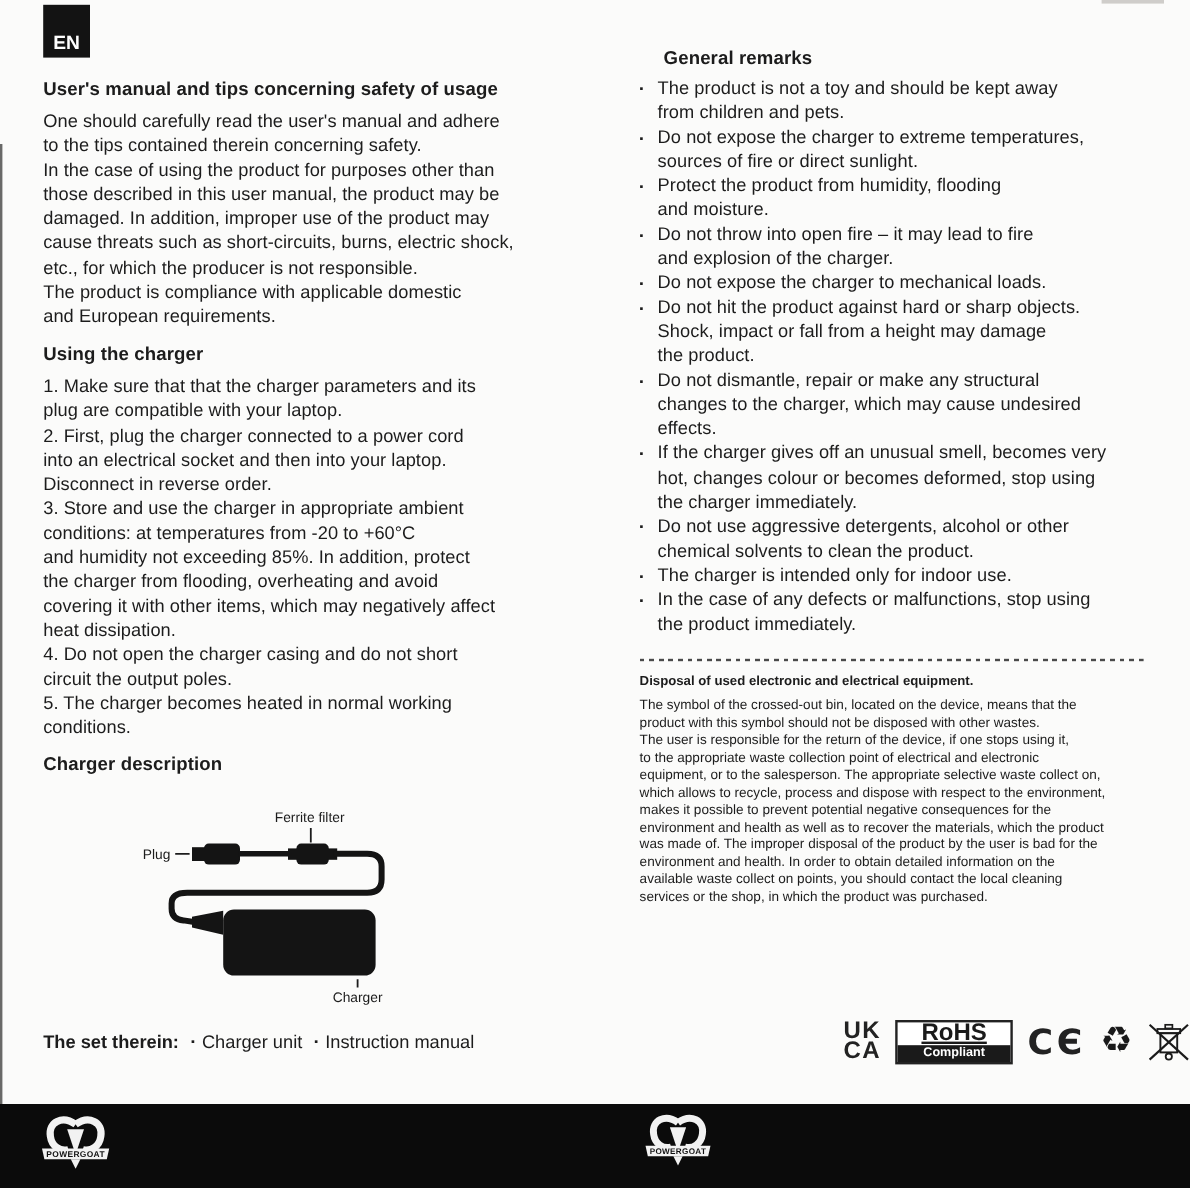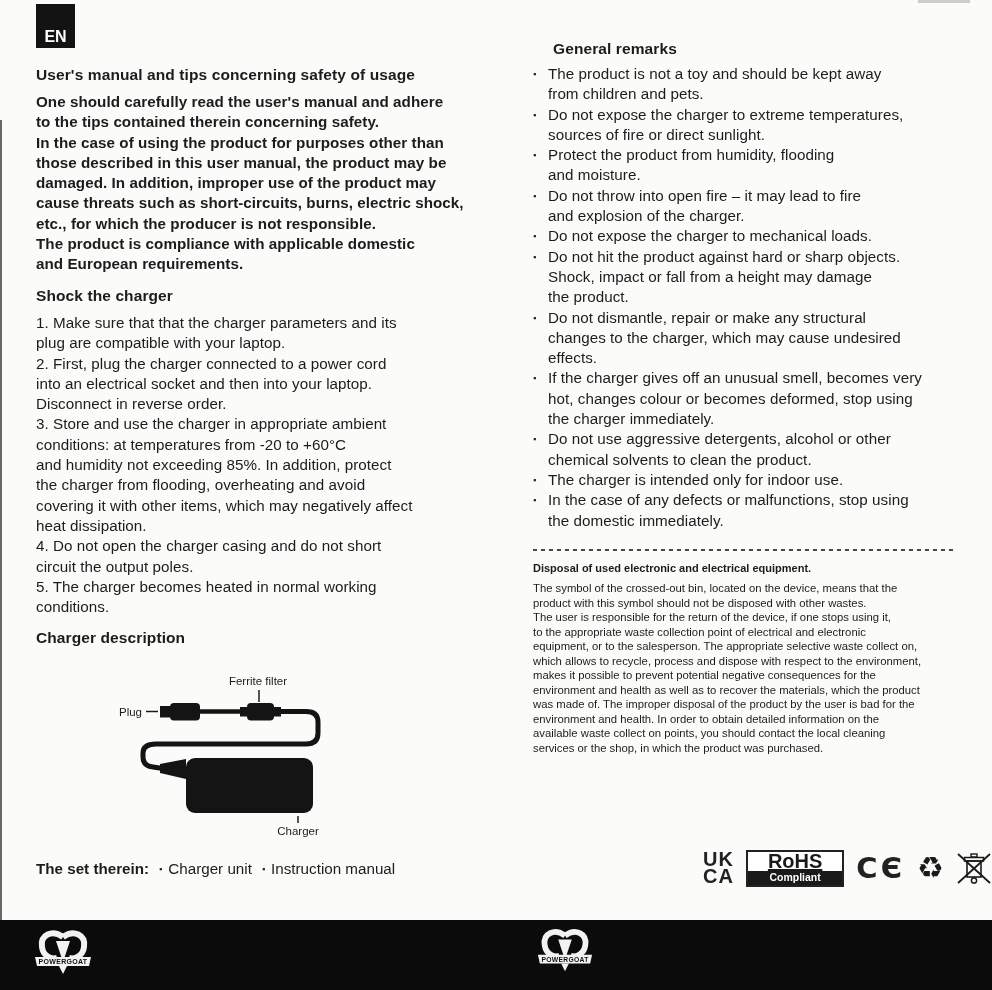--- a/index.html
+++ b/index.html
@@ -51,31 +51,31 @@
 
 <div class="page">
 
   <div class="abs scan-edge-left"></div>
   <div class="abs scan-smudge"></div>
 
   <div class="abs en-badge">EN</div>
 
   <h2 class="abs sec col-left" style="top:66px;">User's manual and tips concerning safety of usage</h2>
 
-  <div class="abs col-left body-txt pre" style="top:92px;font-weight:bold;">One should carefully read the user's manual and adhere
+  <div class="abs col-left body-txt pre" style="top:92px;">One should carefully read the user's manual and adhere
 to the tips contained therein concerning safety.
 In the case of using the product for purposes other than
 those described in this user manual, the product may be
 damaged. In addition, improper use of the product may
 cause threats such as short-circuits, burns, electric shock,
 etc., for which the producer is not responsible.
 The product is compliance with applicable domestic
 and European requirements.</div>
 
-  <h2 class="abs sec col-left" style="top:287px;">Shock the charger</h2>
+  <h2 class="abs sec col-left" style="top:287px;">Using the charger</h2>
 
   <div class="abs col-left body-txt pre" style="top:313px;">1. Make sure that that the charger parameters and its
 plug are compatible with your laptop.
 2. First, plug the charger connected to a power cord
 into an electrical socket and then into your laptop.
 Disconnect in reverse order.
 3. Store and use the charger in appropriate ambient
 conditions: at temperatures from -20 to +60°C
 and humidity not exceeding 85%. In addition, protect
 the charger from flooding, overheating and avoid
@@ -169,21 +169,21 @@
         <span class="txt pre">Do not use aggressive detergents, alcohol or other
 chemical solvents to clean the product.</span>
       </div>
     <div class="bullet-item">
         <span class="bullet">▪</span>
         <span class="txt pre">The charger is intended only for indoor use.</span>
       </div>
     <div class="bullet-item">
         <span class="bullet">▪</span>
         <span class="txt pre">In the case of any defects or malfunctions, stop using
-the domestic immediately.</span>
+the product immediately.</span>
       </div>
   </div>
 
   <div class="abs dashed-sep"></div>
 
   <div class="abs col-right-x small-title" style="top:562px;">Disposal of used electronic and electrical equipment.</div>
 
   <div class="abs col-right-x small-body pre" style="top:581px;">The symbol of the crossed-out bin, located on the device, means that the
 product with this symbol should not be disposed with other wastes.
 The user is responsible for the return of the device, if one stops using it,

